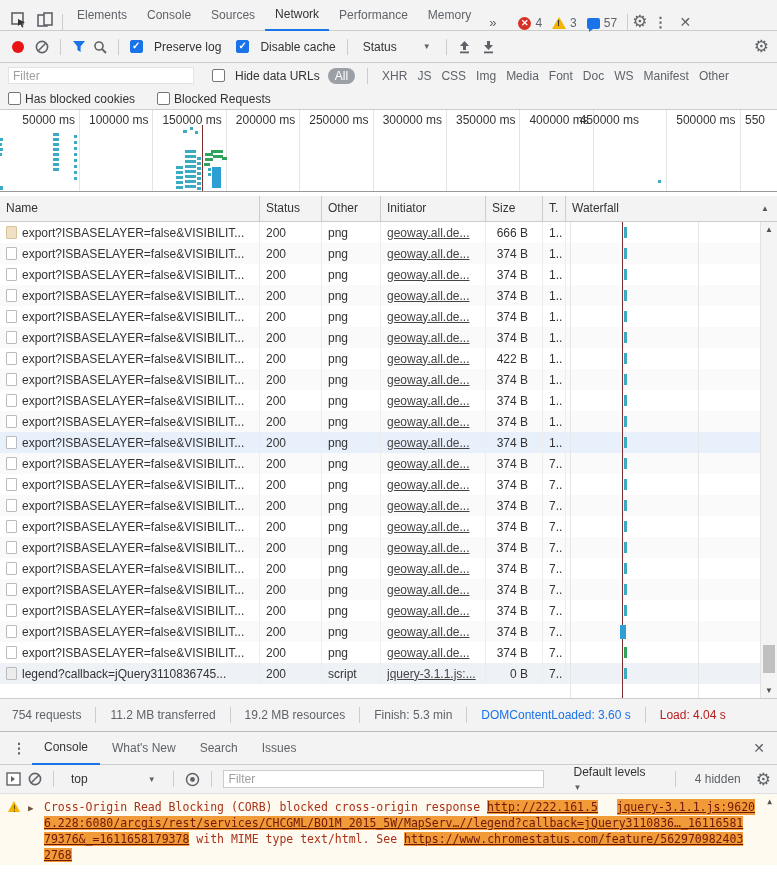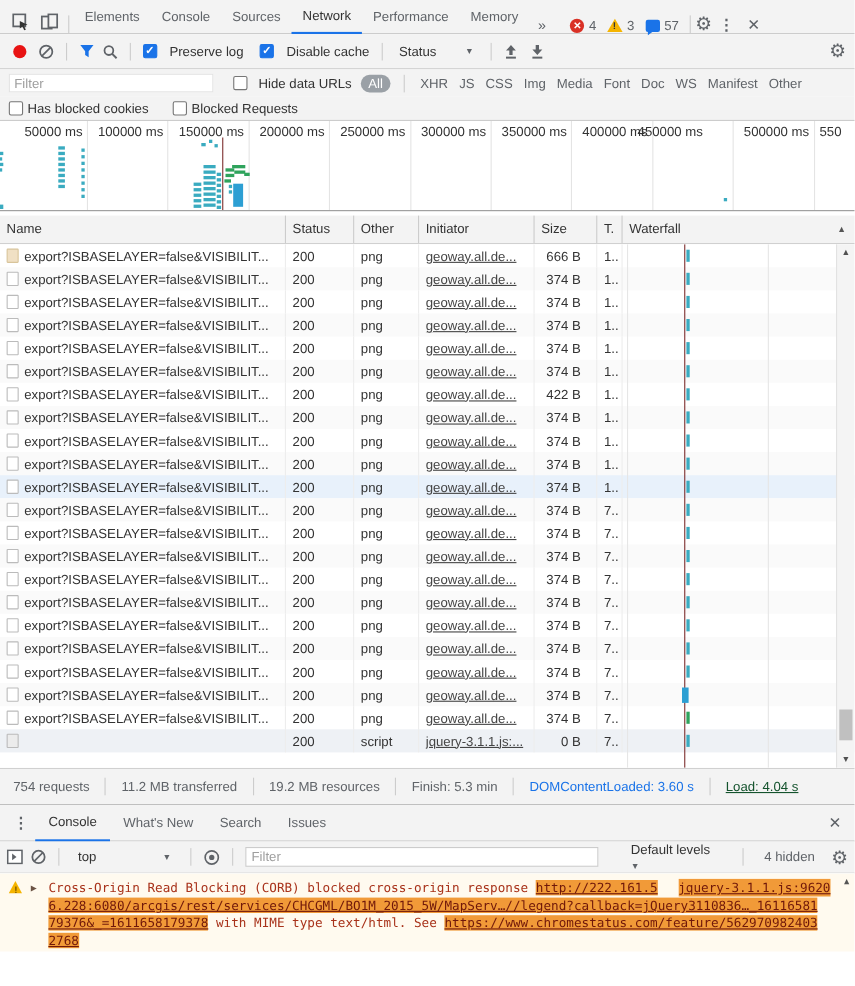--- a/index.html
+++ b/index.html
@@ -79,21 +79,21 @@
   
   .vscroll { position:absolute; right:0; top:0; bottom:0; width:17px; background:#f4f4f4; border-left:1px solid #e2e2e2; z-index:6; }
   .vs-arrow { position:absolute; left:0; right:0; text-align:center; font-size:8px; color:#505050; }
   .vs-thumb { position:absolute; left:2px; right:2px; background:#c0c0c0; }
 
   
   .summary { height:33px; flex:0 0 33px; background:#f3f3f3; border-top:1px solid #ccc; display:flex; align-items:center; padding:0 12px; color:#5f6368; }
   .summary .item { padding:0 10px; white-space:nowrap; }
   .summary .item:first-child { padding-left:0; }
   .summary .blue { color:#1a73e8; }
-  .summary .red { color:#14532d;text-decoration:underline; }
+  .summary .red { color:#b91c1c; }
 
   
   .drawer { flex:1 1 auto; display:flex; flex-direction:column; border-top:1px solid #b9b9b9; min-height:0; }
   .drawer-tabs { height:33px; flex:0 0 33px; background:#f3f3f3; border-bottom:1px solid #ccc; display:flex; align-items:center; padding:0 6px; }
   .dtab { padding:0 12px; height:33px; line-height:32px; color:#5f6368; }
   .dtab.active { color:#333; border-bottom:2px solid #1a73e8; line-height:30px; }
   .console-toolbar { height:29px; flex:0 0 29px; background:#f3f3f3; border-bottom:1px solid #e0e0e0; display:flex; align-items:center; padding:0 6px; gap:7px; }
   .ctx-dd { display:flex; align-items:center; gap:60px; color:#333; padding:0 6px; }
   .ctx-dd .arr { font-size:8px; color:#5f6368; }
   .console-filter { width:322px; height:18px; border:1px solid #ccc; background:#fff; font-size:12px; padding:0 5px; color:#333; font-family:"Liberation Sans",sans-serif; }
@@ -619,20 +619,21 @@
           <div class="td" style="width: 105px;">
             <span class="init-link">geoway.all.de...</span>
           </div>
           <div class="td right" style="width: 57px;">374 B</div>
           <div class="td" style="width: 23px;">7..</div>
           <div class="td" style="flex: 1 1 auto; border-right: none;"></div>
         </div>
         <div class="trow stripe shaded">
           <div class="td" style="width: 260px;">
             <span class="ficon doc"></span>
+            <span class="name-text">legend?callback=jQuery3110836745...</span>
           </div>
           <div class="td" style="width: 62px;">200</div>
           <div class="td" style="width: 59px;">script</div>
           <div class="td" style="width: 105px;">
             <span class="init-link">jquery-3.1.1.js:...</span>
           </div>
           <div class="td right" style="width: 57px;">0 B</div>
           <div class="td" style="width: 23px;">7..</div>
           <div class="td" style="flex: 1 1 auto; border-right: none;"></div>
         </div>

